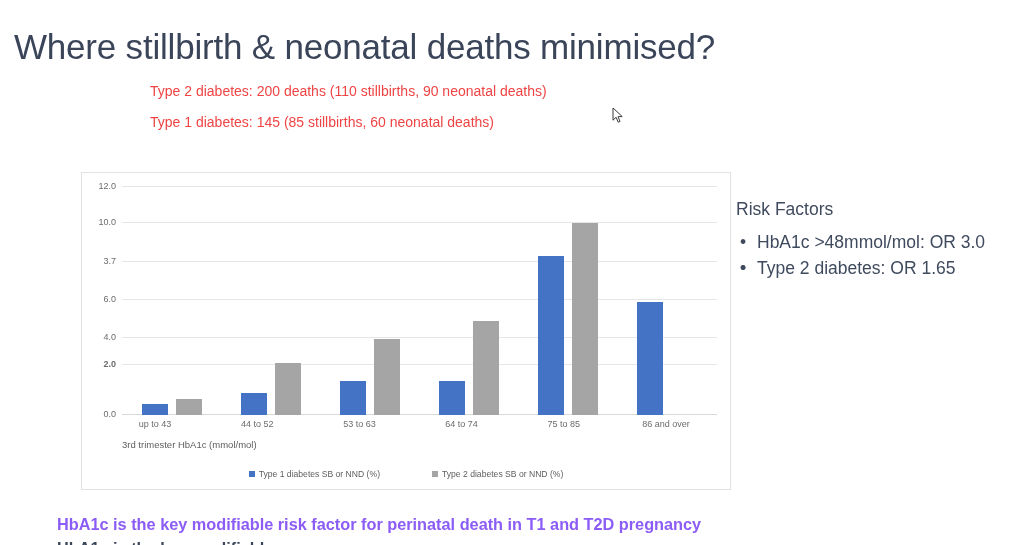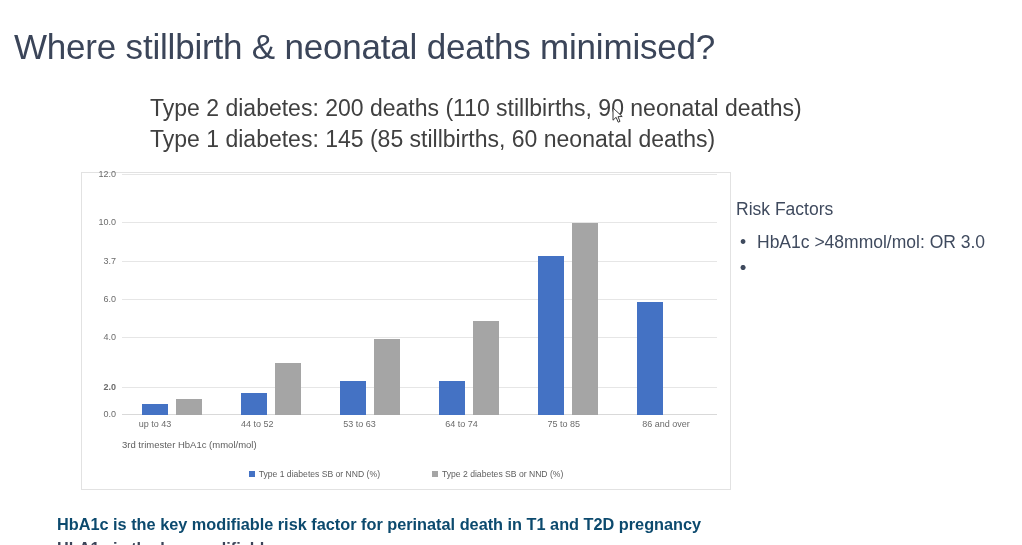--- a/index.html
+++ b/index.html
@@ -26,24 +26,24 @@
     letter-spacing: -0.2px;
     color: #3b4559;
     white-space: nowrap;
     text-align: center;
   }
 
   
   #summary-block {
     position: absolute;
     left: 150px;
-    top: 93px;
-    font-size: 23px;
+    top: 76px;
+    font-size: 14px;
     line-height: 31px;
-    color: #404040;
+    color: #ef4444;
     white-space: nowrap;
   }
 
   
   #chart-card {
     position: absolute;
     left: 81px;
     top: 172px;
     width: 650px;
     height: 318px;
@@ -185,21 +185,21 @@
     top: 0;
   }
 
   
   #caption {
     position: absolute;
     left: 57px;
     top: 515px;
     font-size: 16.3px;
     font-weight: bold;
-    color: #0c4a6e;
+    color: #8b5cf6;
     white-space: nowrap;
   }
   #caption-next {
     position: absolute;
     left: 57px;
     top: 539px;
     font-size: 16.3px;
     font-weight: bold;
     color: #3b4559;
     white-space: nowrap;
@@ -226,36 +226,36 @@
   <div>Type 2 diabetes: 200 deaths (110 stillbirths, 90 neonatal deaths)</div>
   <div>Type 1 diabetes: 145 (85 stillbirths, 60 neonatal deaths)</div>
 </div>
 
 <div id="chart-card">
   <div id="plot-area">
     <div id="gridlines">
         <div class="gridline axis-base" style="bottom: 0px;">
           <span class="ytick">0.0</span>
         </div>
-        <div class="gridline" style="bottom: 27px; font-weight: bold;">
+        <div class="gridline" style="bottom: 50px; font-weight: bold;">
           <span class="ytick">2.0</span>
         </div>
         <div class="gridline" style="bottom: 76.6667px;">
           <span class="ytick">4.0</span>
         </div>
         <div class="gridline" style="bottom: 115px;">
           <span class="ytick">6.0</span>
         </div>
         <div class="gridline" style="bottom: 153.333px;">
           <span class="ytick">3.7</span>
         </div>
         <div class="gridline" style="bottom: 191.667px;">
           <span class="ytick">10.0</span>
         </div>
-        <div class="gridline" style="bottom: 240px; margin-top: 8px;">
+        <div class="gridline" style="bottom: 228px; margin-top: 8px;">
           <span class="ytick">12.0</span>
         </div>
       </div>
     <div id="bars-layer">
         <div class="bar-group">
           <div class="bar series-1" style="height: 10.5417px;"></div>
           <div class="bar series-2" style="height: 16.2917px;"></div>
         </div>
         <div class="bar-group">
           <div class="bar series-1" style="height: 22.0417px;"></div>
@@ -298,21 +298,21 @@
         <span>Type 2 diabetes  SB or NND (%)</span>
       </div>
     </div>
 </div>
 
 <div id="risk-panel">
   <div class="risk-heading">Risk Factors</div>
   <ul id="risk-list">
       <li><span class="bullet-dot">•</span><span>HbA1c &gt;48mmol/mol: OR 3.0</span></li>
       <li><span class="bullet-dot">•</span></li>
-      <li><span class="bullet-dot">•</span></li>
+      <li><span class="bullet-dot">•</span><span>Type 2 diabetes: OR 1.65</span></li>
     </ul>
 </div>
 
 <div id="caption">HbA1c is the key modifiable risk factor for perinatal death in T1 and T2D pregnancy</div>
 <div id="caption-next">HbA1c is the key modifiable</div>
 
 <svg id="mouse-cursor" viewBox="0 0 12 17" style="left: 612px; top: 107px;">
   <path d="M1 1 L1 13.2 L4.1 10.3 L6.2 15.2 L8.0 14.4 L6.0 9.7 L10.2 9.5 Z" fill="#ffffff" stroke="#3a3a3a" stroke-width="1"></path>
 </svg>
 

